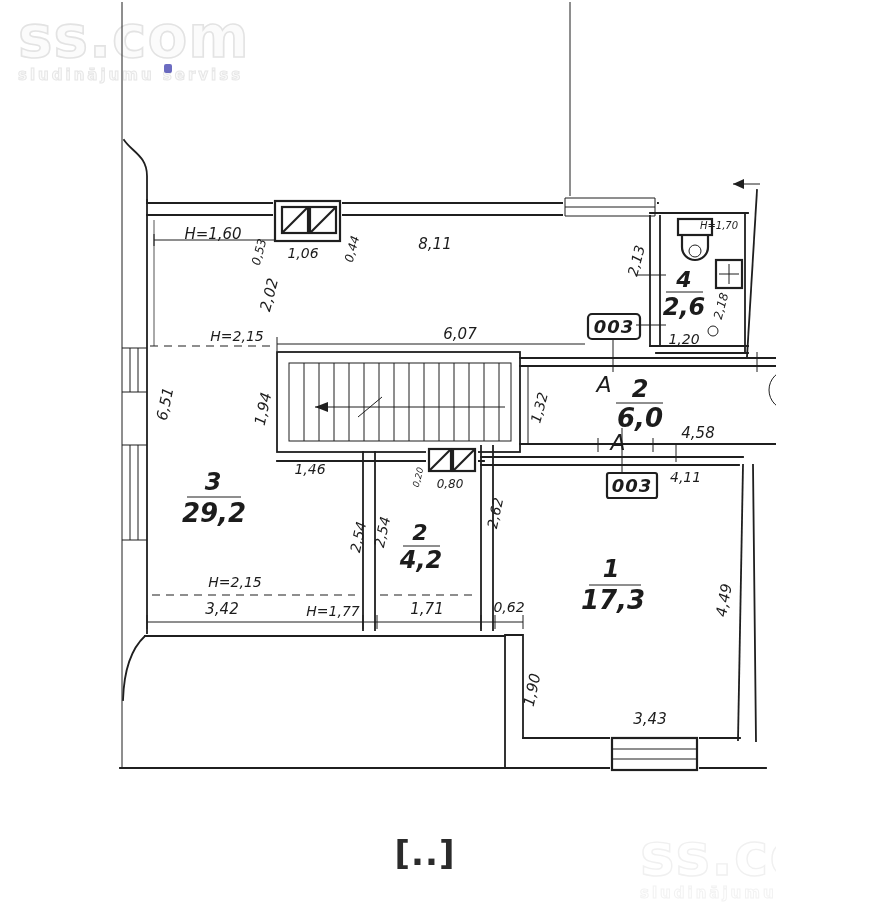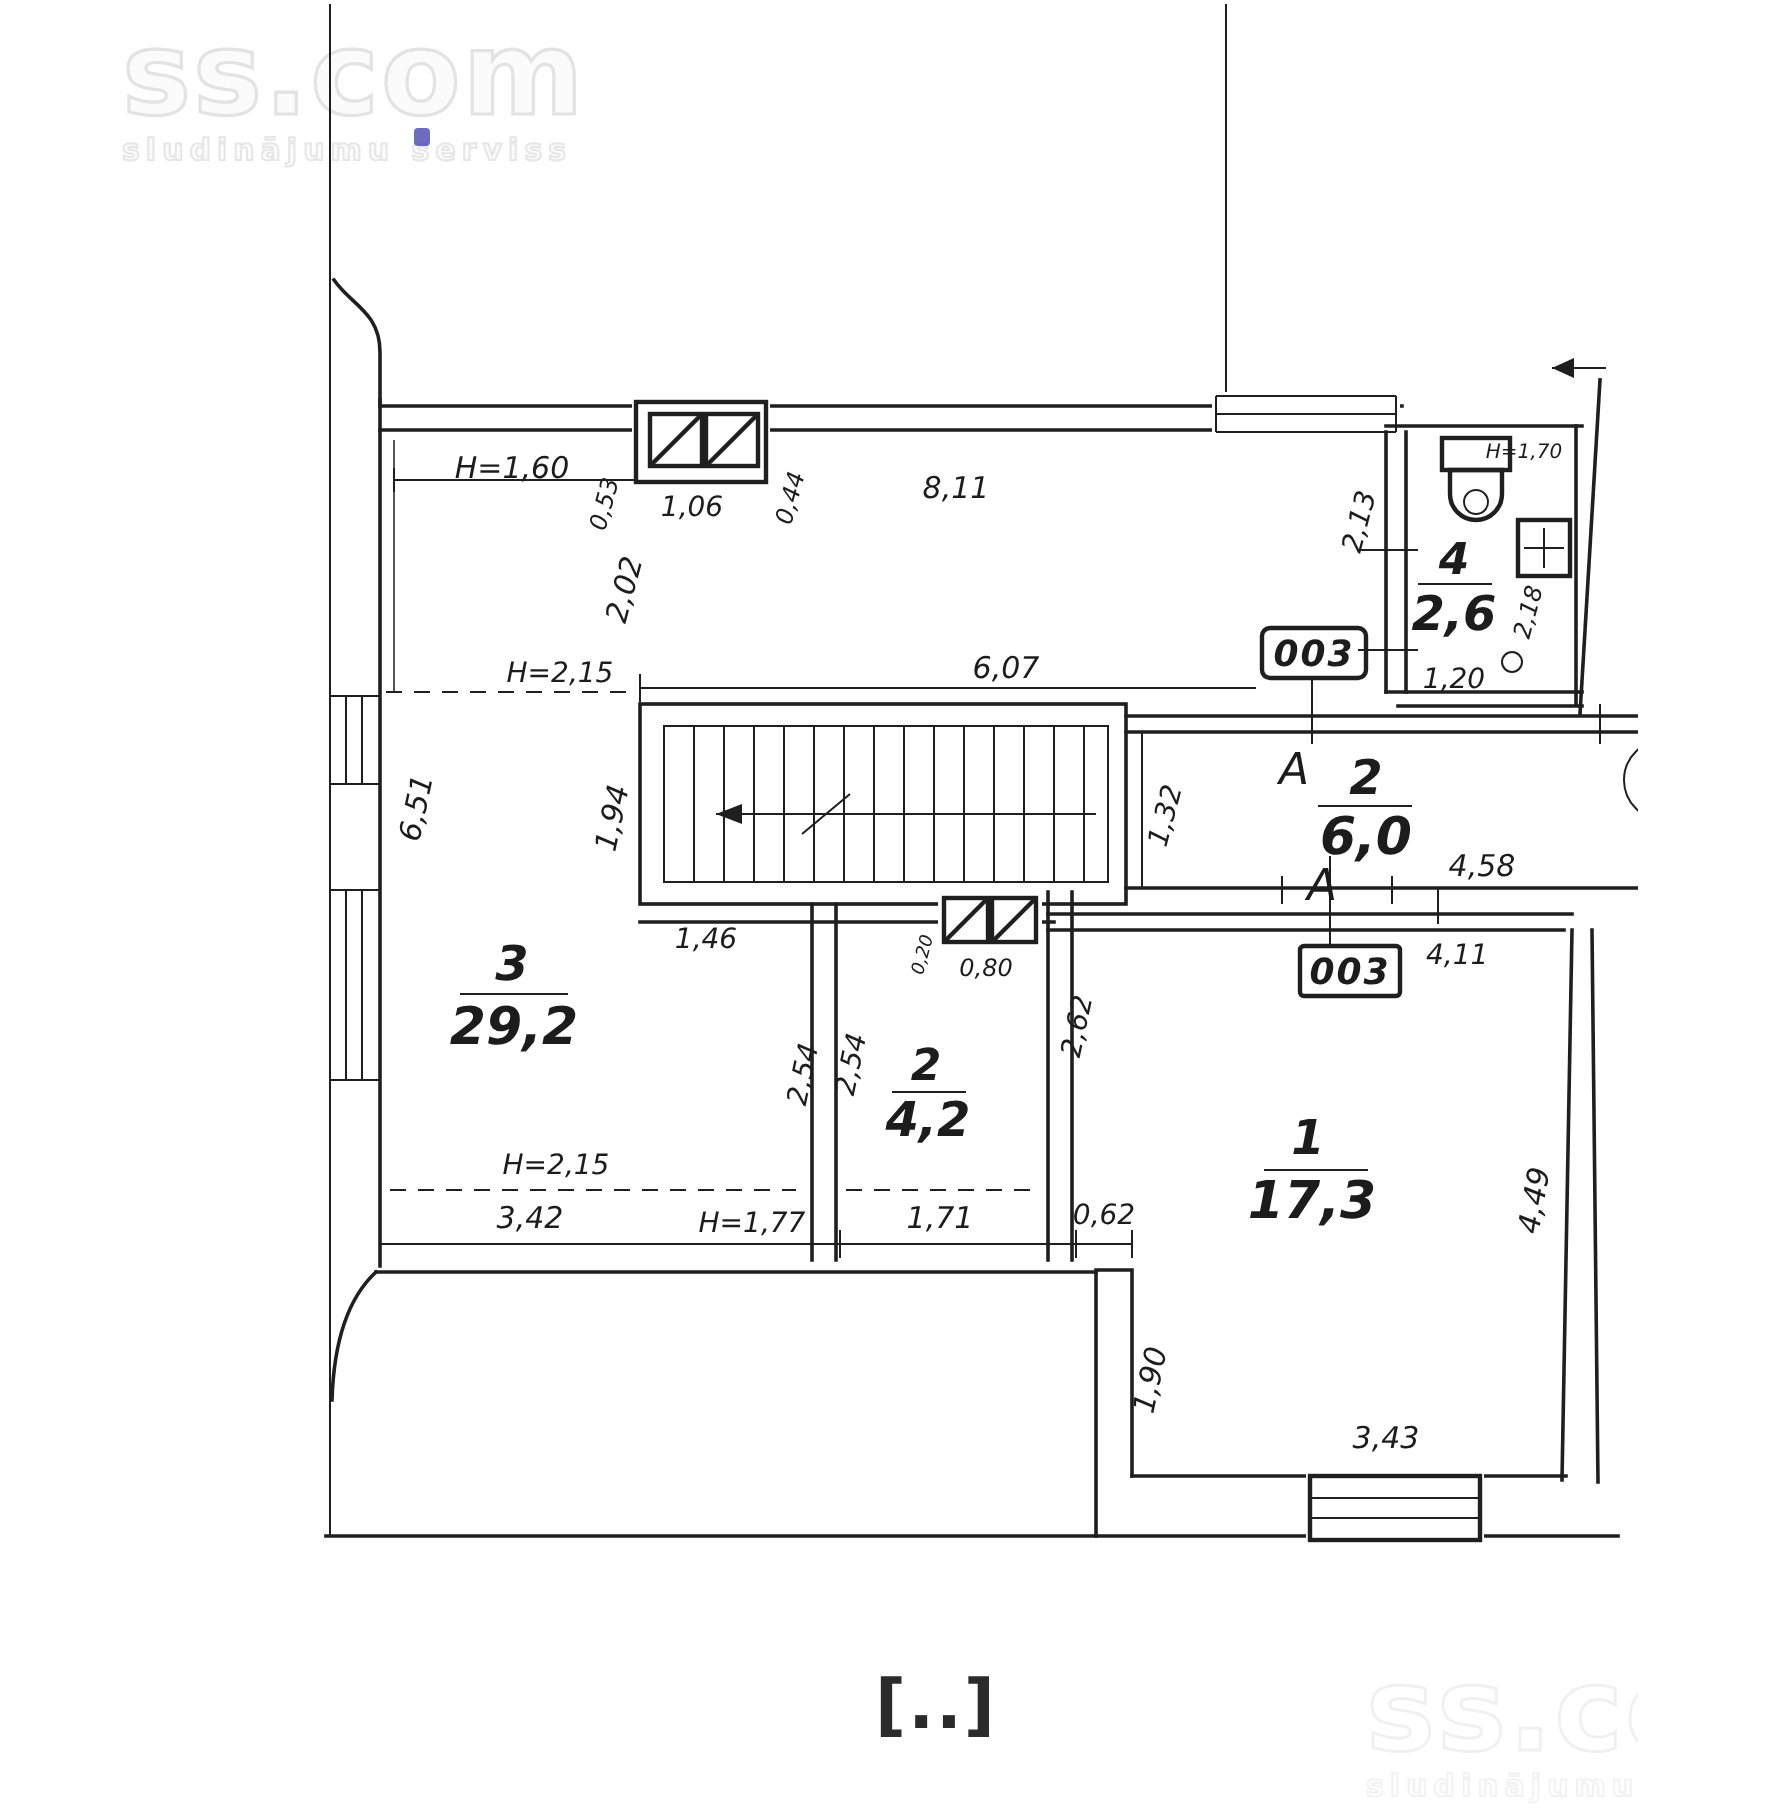--- a/index.html
+++ b/index.html
@@ -1,17 +1,17 @@
 <!DOCTYPE html>
 <html><head>
 <meta charset="utf-8">
 <style>
   html,body{margin:0;padding:0;background:#ffffff;}
   .stage{position:relative;width:776px;height:910px;background:#fff;overflow:hidden;
-         font-family:"DejaVu Sans",sans-serif;margin-left:43px;}
+         font-family:"DejaVu Sans",sans-serif;}
   .watermark{position:absolute;pointer-events:none;line-height:1;}
   .wm-brand{font-weight:bold;font-size:58px;letter-spacing:1px;
             color:#fbfbfb;-webkit-text-stroke:1.6px #e3e3e3;}
   .wm-tag{font-weight:bold;font-size:15px;letter-spacing:3px;margin-top:2px;
           color:#fbfbfb;-webkit-text-stroke:1px #e6e6e6;}
   .wm-bottom .wm-brand{color:#ffffff;-webkit-text-stroke:1.4px #f0f0f0;}
   .wm-bottom .wm-tag{color:#ffffff;-webkit-text-stroke:1px #f2f2f2;}
   .caption{position:absolute;left:388px;top:833px;width:74px;text-align:center;
            font-size:34px;font-weight:bold;color:#2b2b2b;letter-spacing:1px;}
   .speck{position:absolute;left:164px;top:64px;width:8px;height:9px;

